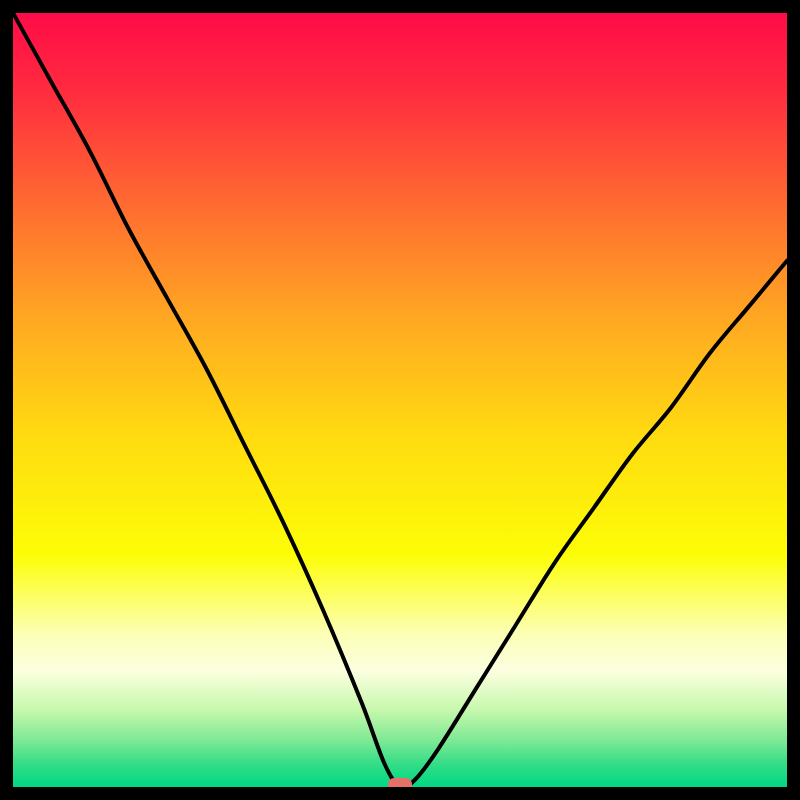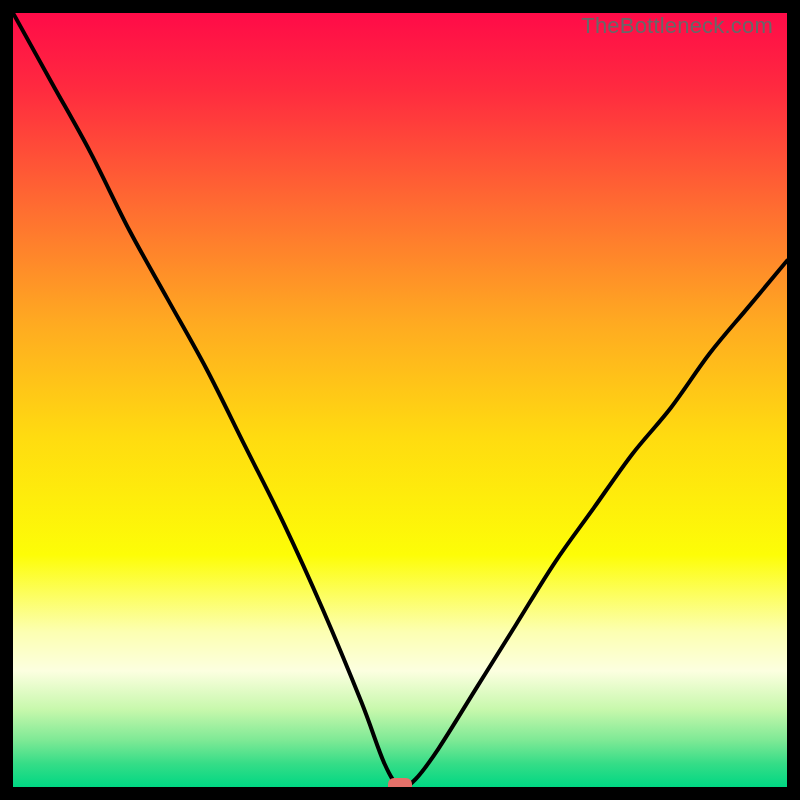--- a/index.html
+++ b/index.html
@@ -30,21 +30,20 @@
     z-index: 5;
   }
   svg {
     display: block;
   }
 </style>
 </head>
 <body>
 
 <div class="frame">
-  <div class="watermark">TheBottleneck.com</div>
   <svg id="chart-svg" width="774" height="774" viewBox="0 0 774 774">
     <defs>
       <linearGradient id="bg-grad" x1="0" y1="0" x2="0" y2="1">
           <stop offset="0%" stop-color="#ff0b48"></stop>
           <stop offset="10%" stop-color="#ff2b3f"></stop>
           <stop offset="25%" stop-color="#ff6c31"></stop>
           <stop offset="40%" stop-color="#ffaa21"></stop>
           <stop offset="55.00000000000001%" stop-color="#ffdc10"></stop>
           <stop offset="70%" stop-color="#fdfd07"></stop>
           <stop offset="80%" stop-color="#fcffb2"></stop>

